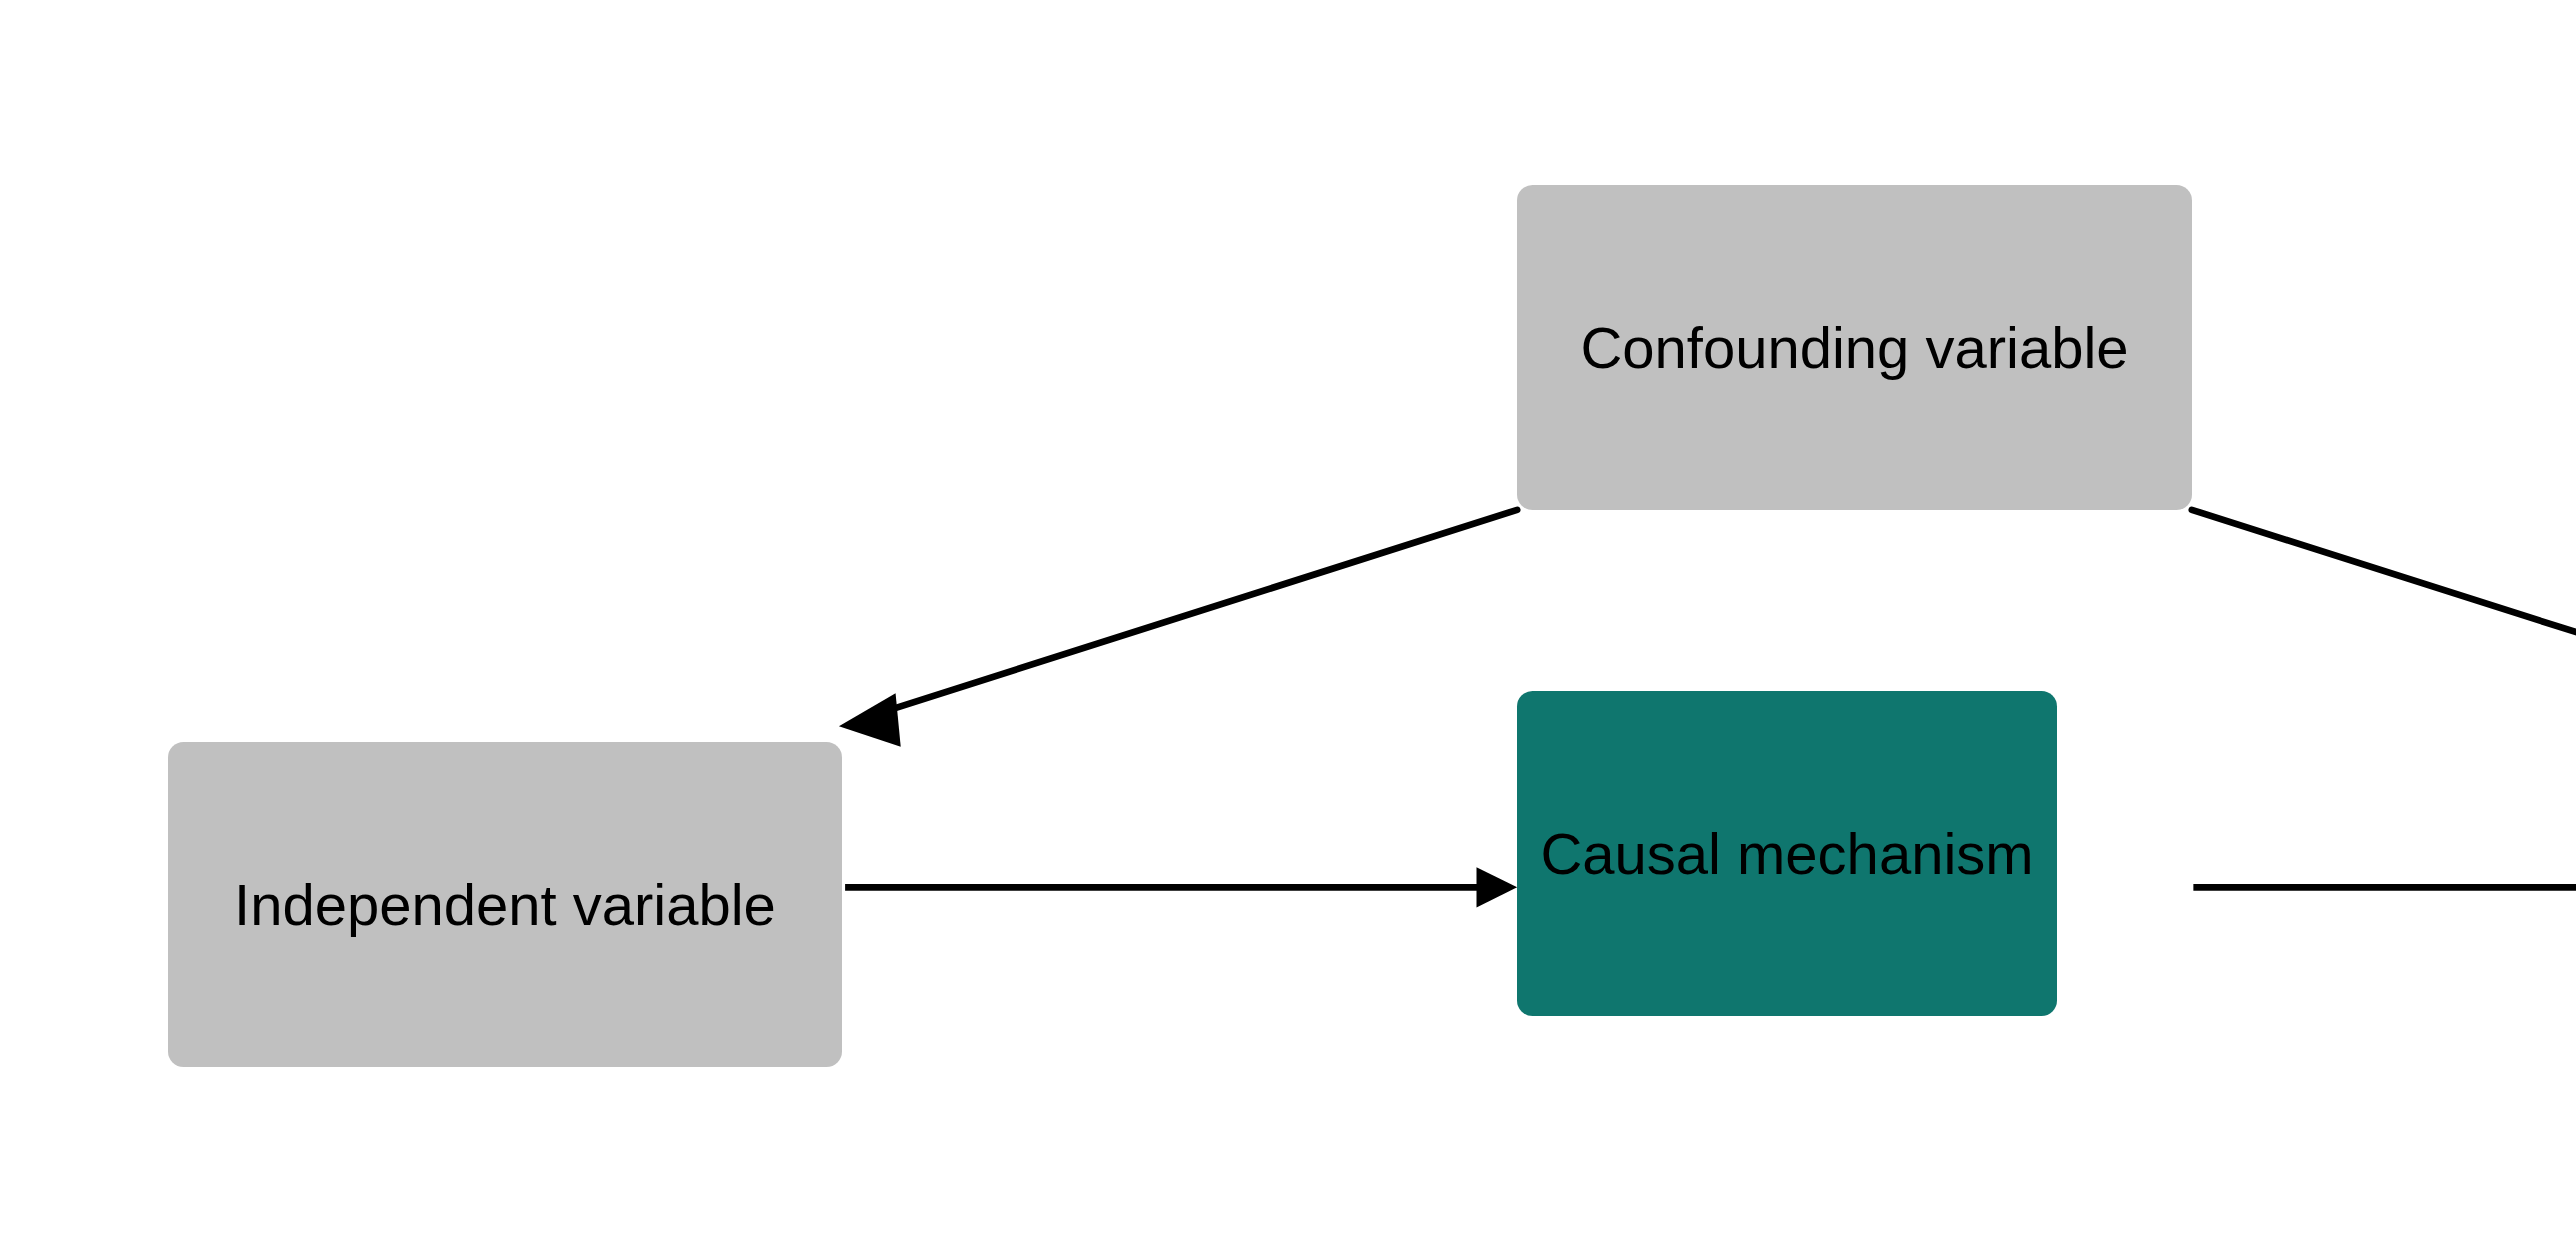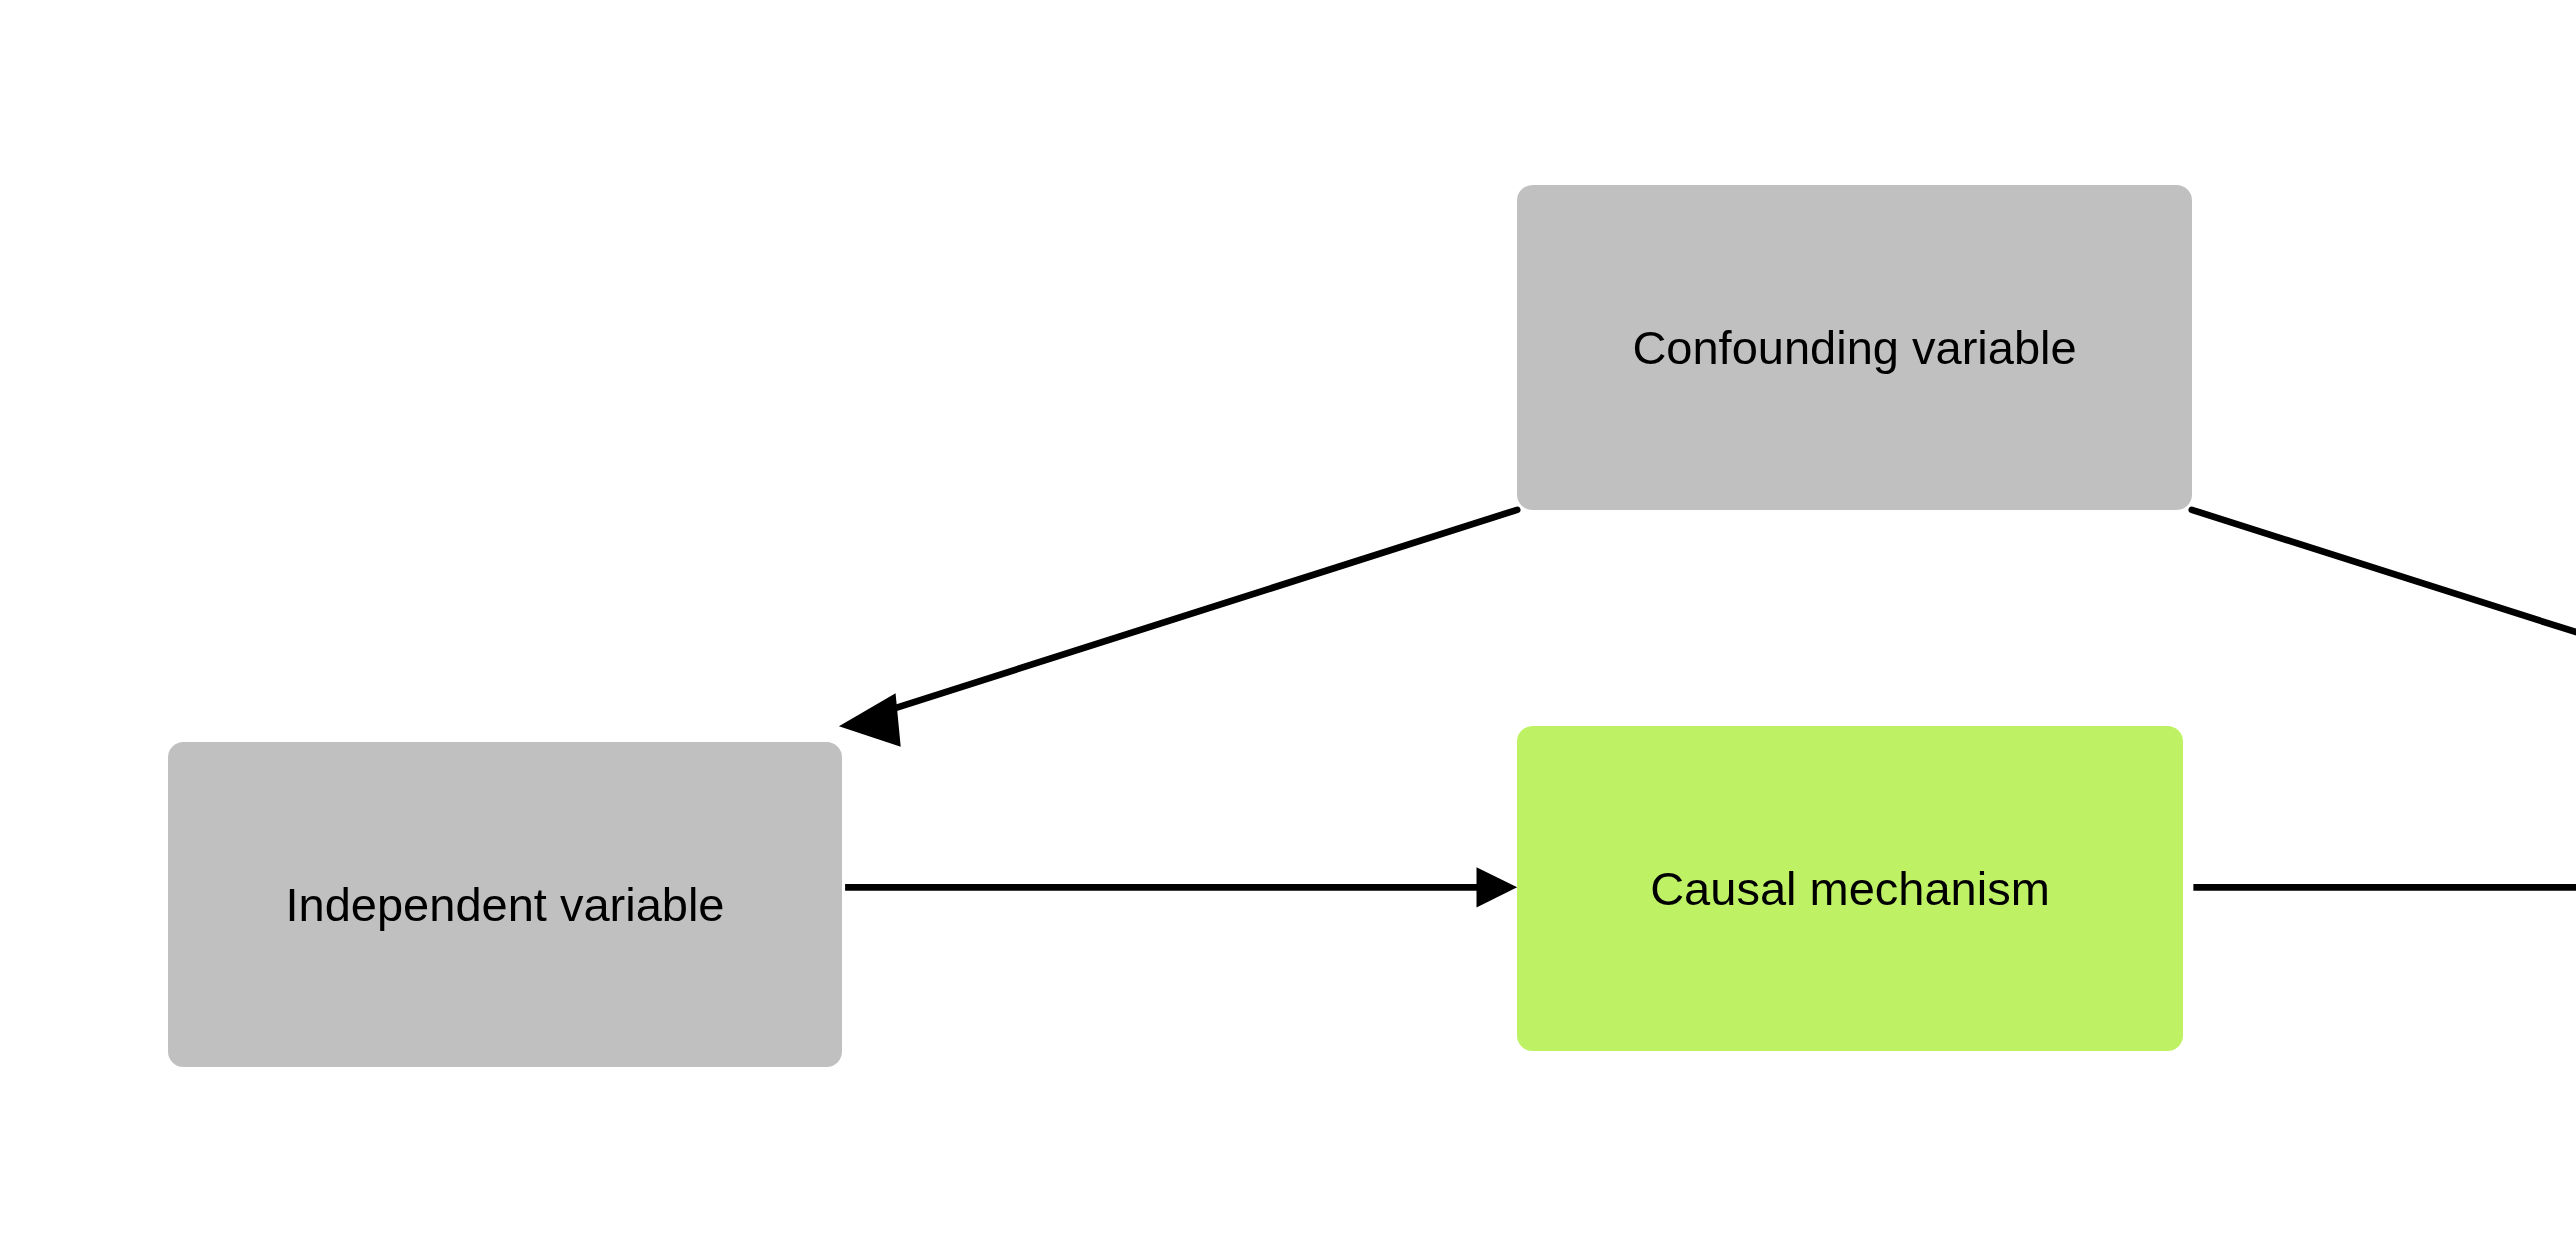--- a/index.html
+++ b/index.html
@@ -24,21 +24,21 @@
   }
   .node {
     position: absolute;
     box-sizing: border-box;
     border-radius: 15.5px;
     display: flex;
     align-items: center;
     justify-content: center;
     text-align: center;
     color: #000000;
-    font-size: 47px;
+    font-size: 58px;
     font-weight: 400;
     line-height: 1.1;
     letter-spacing: 0px;
     font-family: "Liberation Sans", sans-serif;
   }
   #node-confounding {
     left: 1517px;
     top: 185px;
     width: 675px;
     height: 325px;
@@ -89,18 +89,18 @@
   </svg>
 
   <div class="node" id="node-confounding" style="left: 1517px; top: 185px; width: 675px; height: 325px; background: rgb(192, 192, 192);">
     <span class="node-label">Confounding variable</span>
   </div>
 
   <div class="node" id="node-independent" style="left: 168px; top: 726px; width: 674px; height: 325px; background: rgb(192, 192, 192); margin-top: 16px;">
     <span class="node-label">Independent variable</span>
   </div>
 
-  <div class="node" id="node-causal" style="left: 1517px; top: 726px; width: 666px; height: 325px; background: #bef264;">
+  <div class="node" id="node-causal" style="left: 1517px; top: 691px; width: 540px; height: 325px; background: #0f766e;">
     <span class="node-label">Causal mechanism</span>
   </div>
 
 </div>
 
 
 </body></html>

